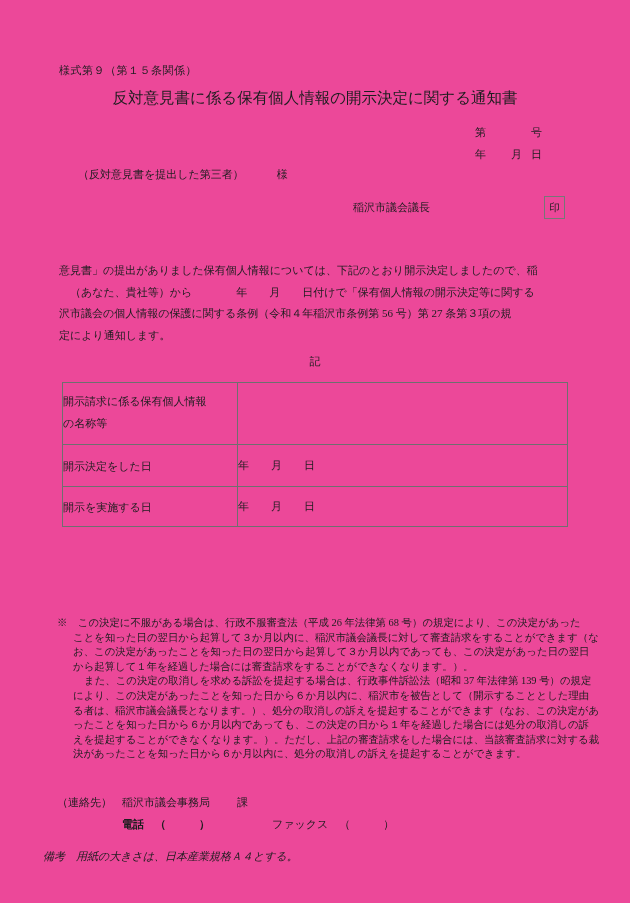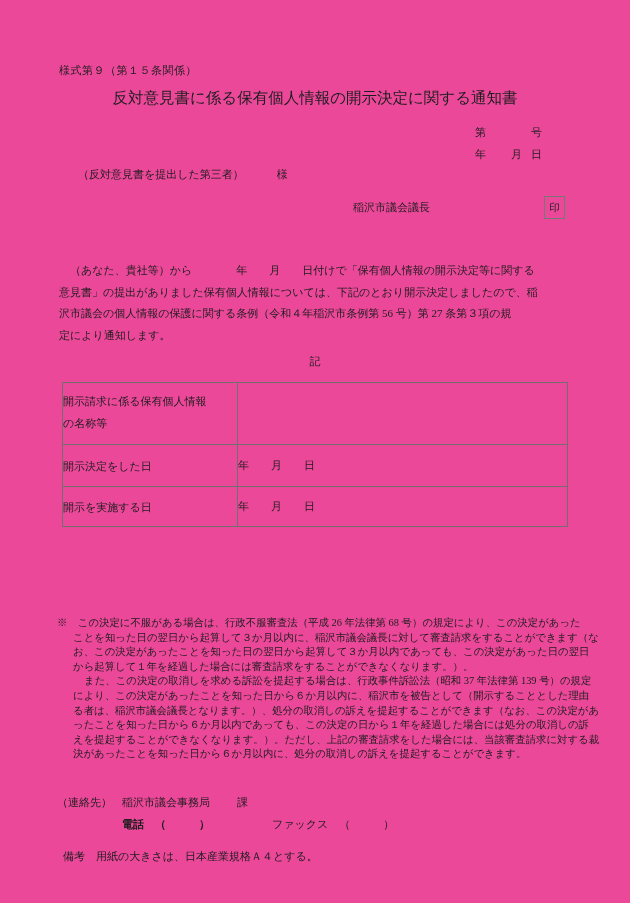--- a/index.html
+++ b/index.html
@@ -53,21 +53,21 @@
   td.value{padding-left:46px;white-space:nowrap;}
   .note-block{left:57px;top:616px;font-size:10.4px;line-height:14.6px;}
   .note-block div{white-space:nowrap;}
   .note-cont{margin-left:16px;}
   .note-para{margin-left:27px;}
   .contact-label{left:57px;top:795px;}
   .contact-office{left:122px;top:795px;}
   .contact-section{left:237px;top:795px;}
   .contact-phone{left:122px;top:817px;font-weight:bold;}
   .contact-fax{left:272px;top:817px;}
-  .remarks{left:63px;top:849px;}
+  .remarks{left:43px;top:849px;font-style:italic;}
 </style>
 </head>
 <body>
 
 <div class="page">
 
   <div class="abs form-number">様式第９（第１５条関係）</div>
 
   <div class="abs doc-title">反対意見書に係る保有個人情報の開示決定に関する通知書</div>
 
@@ -77,22 +77,22 @@
   <span class="abs fs-body date-y">年</span>
   <span class="abs fs-body date-m">月</span>
   <span class="abs fs-body date-d">日</span>
 
   <div class="abs fs-body addressee">（反対意見書を提出した第三者）　　　様</div>
 
   <div class="abs fs-body sender">稲沢市議会議長</div>
   <div class="abs seal-box">印</div>
 
   <div class="abs body-block">
+    <div>意見書」の提出がありました保有個人情報については、下記のとおり開示決定しましたので、稲</div>
     <div>　（あなた、貴社等）から　　　　年　　月　　日付けで「保有個人情報の開示決定等に関する</div>
-    <div>意見書」の提出がありました保有個人情報については、下記のとおり開示決定しましたので、稲</div>
     <div>沢市議会の個人情報の保護に関する条例（令和４年稲沢市条例第 56 号）第 27 条第３項の規</div>
     <div>定により通知します。</div>
   </div>
 
   <div class="abs record-marker">記</div>
 
   <table class="grid">
     <colgroup>
         <col style="width:175px">
         <col>

